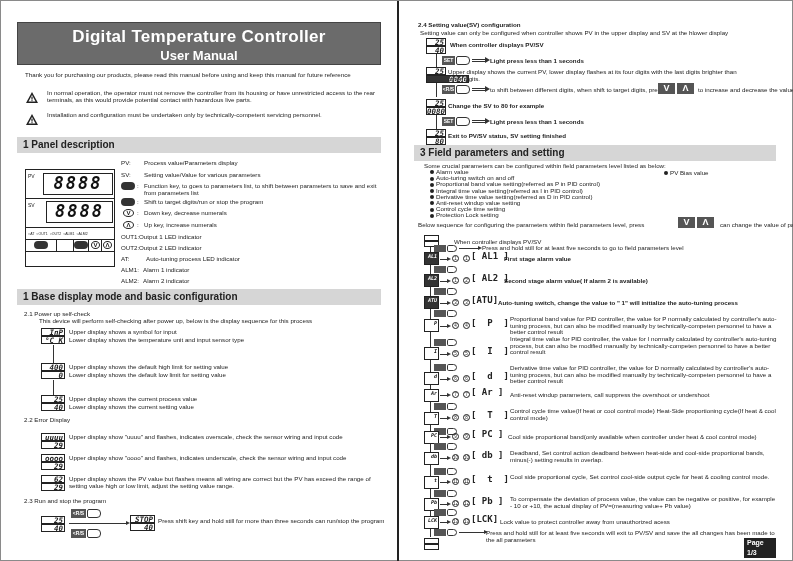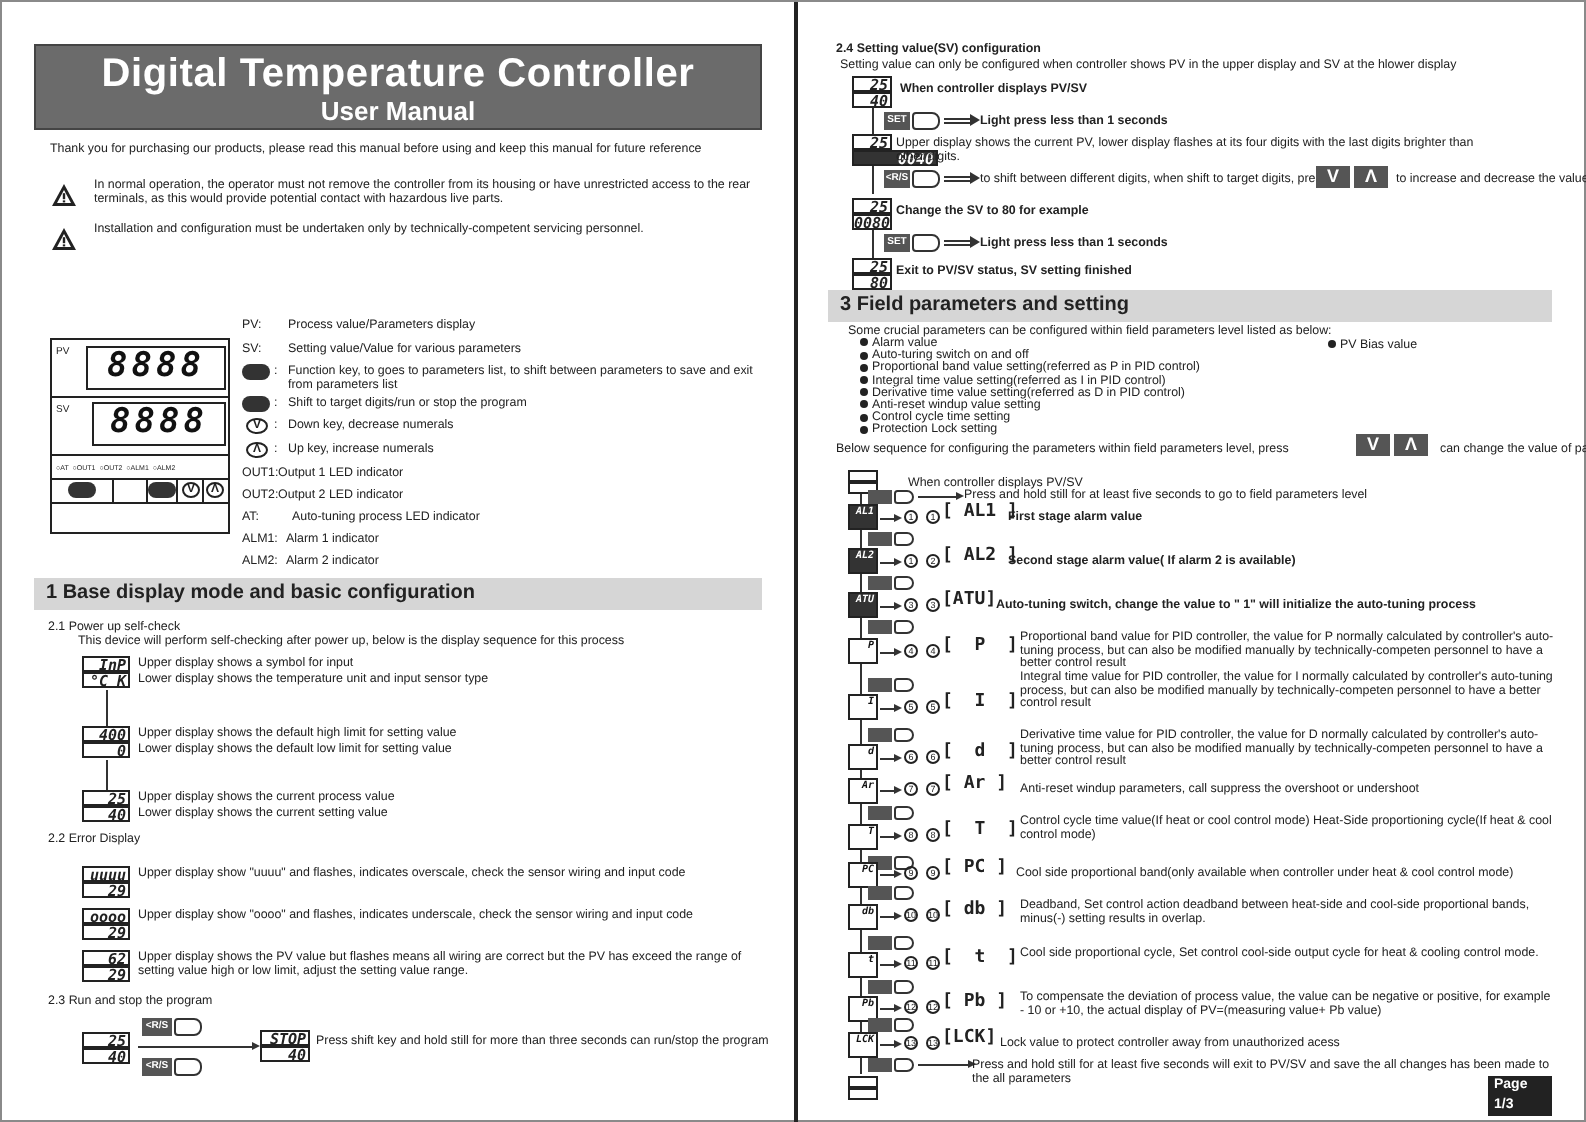--- a/index.html
+++ b/index.html
@@ -5,21 +5,21 @@
 *{box-sizing:border-box;margin:0;padding:0}
 html,body{width:793px;height:561px;overflow:hidden;background:#fff}
 body{font-family:"Liberation Sans",sans-serif;color:#222;position:relative}
 .sheet{position:absolute;left:0;top:0;width:793px;height:561px;border:1px solid #8a8a8a;background:#fff}
 .divider{position:absolute;left:396px;top:0;width:2px;height:561px;background:#222}
 .page{position:absolute;top:0;height:561px;font-size:6.2px;line-height:7.3px}
 .pl{left:16px;width:366px}
 .pr{left:413px;width:362px}
 .abs{position:absolute}
 .title{position:absolute;left:0;top:21px;width:364px;height:43px;background:#6b6b6b;border:1px solid #444;color:#fff;text-align:center;font-weight:bold}
-.title .t1{font-size:20px;line-height:22px;margin-top:3px;letter-spacing:.3px}
+.title .t1{font-size:17px;line-height:22px;margin-top:3px;letter-spacing:.3px}
 .title .t2{font-size:13px;line-height:16px}
 .sect{position:absolute;height:16px;background:#d6d6d6;font-weight:bold;font-size:10px;line-height:16px;padding-left:6px;color:#222}
 .warn{position:absolute;width:12px;height:11px}
 .lcd{position:absolute;border:1px solid #222;background:#fff;font-family:"DejaVu Sans Mono",monospace;font-weight:bold;font-style:italic;font-size:7px;line-height:7px;text-align:right;padding-right:1px;color:#111}
 .lcd.dark{background:#333;color:#fff}
 .lcd2{position:absolute;width:24px;height:16px}
 .lcd2 .u,.lcd2 .l{position:absolute;left:0;width:24px;height:8px;border:1px solid #222;font-family:"DejaVu Sans Mono",monospace;font-weight:bold;font-style:italic;font-size:7.5px;line-height:7px;text-align:right;padding-right:1px}
 .lcd2 .u{top:0}
 .lcd2 .l{top:8px}
 .panel{position:absolute;left:8px;top:168px;width:90px;height:98px;border:1.2px solid #222}
@@ -65,20 +65,21 @@
   <div class="tw" style="left:30px;top:88px;width:336px">In normal operation, the operator must not remove the controller from its housing or have unrestricted access to the rear terminals, as this would provide potential contact with hazardous live parts.</div>
 
   <svg class="warn" style="left:9px;top:113px" viewBox="0 0 12 11">
         <polygon points="6,0 12,11 0,11" fill="#222"></polygon>
         <polygon points="6,3 9.5,9.5 2.5,9.5" fill="#fff"></polygon>
         <rect x="5.4" y="4.6" width="1.2" height="3" fill="#222"></rect>
         <rect x="5.4" y="8.2" width="1.2" height="1" fill="#222"></rect>
       </svg>
   <div class="tw" style="left:30px;top:110px;width:330px">Installation and configuration must be undertaken only by technically-competent servicing personnel.</div>
 
+  <div class="sect" style="left:0;top:136px;width:364px">1  Panel description</div>
 
   <div class="panel">
     <span class="t" style="left:2px;top:3px;font-size:5px">PV</span>
     <div class="seg" style="left:17px;top:3px;width:70px;height:22px">8888</div>
     <div class="abs" style="left:0;top:28px;width:88px;height:1px;background:#222"></div>
     <span class="t" style="left:2px;top:32px;font-size:5px">SV</span>
     <div class="seg" style="left:20px;top:31px;width:67px;height:22px">8888</div>
     <div class="abs" style="left:0;top:57px;width:88px;height:1px;background:#222"></div>
     <div class="abs" style="left:2px;top:61px;width:86px;font-size:3.5px;white-space:nowrap">
       <span>○<span>AT</span></span>&nbsp;

